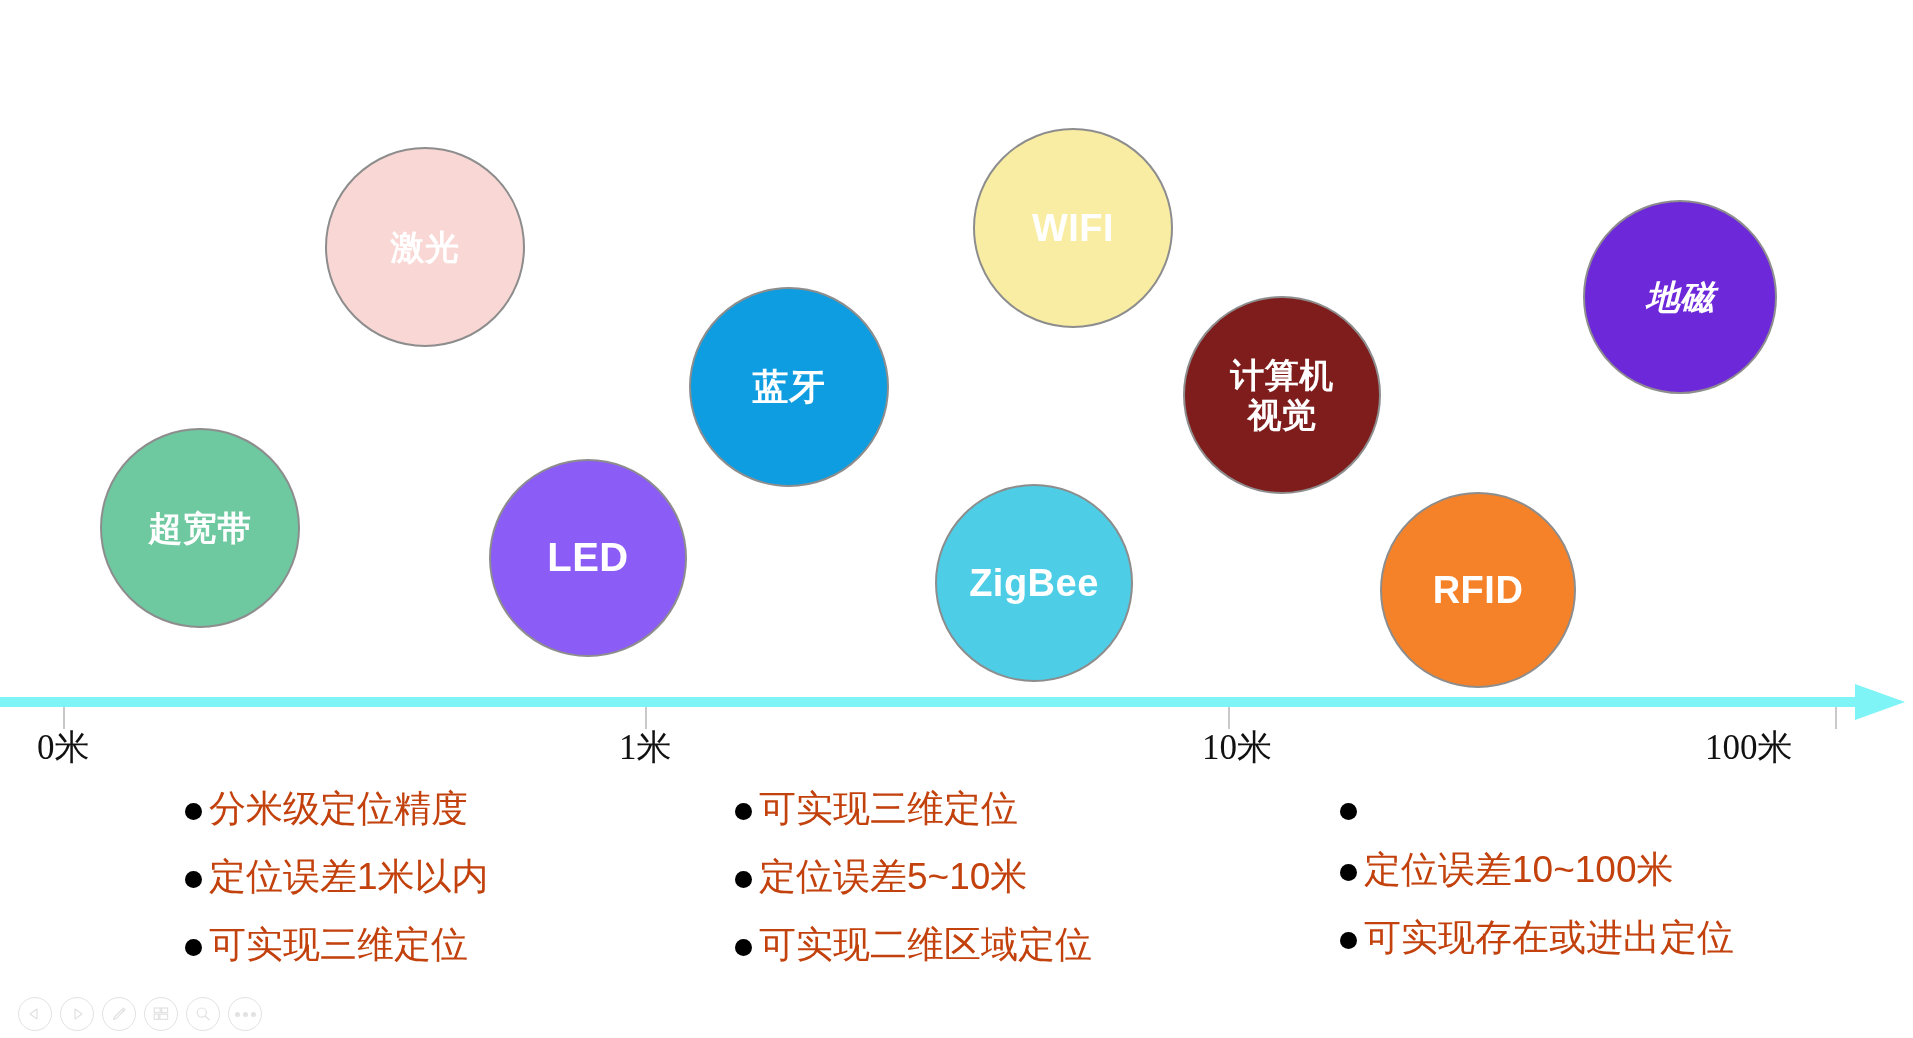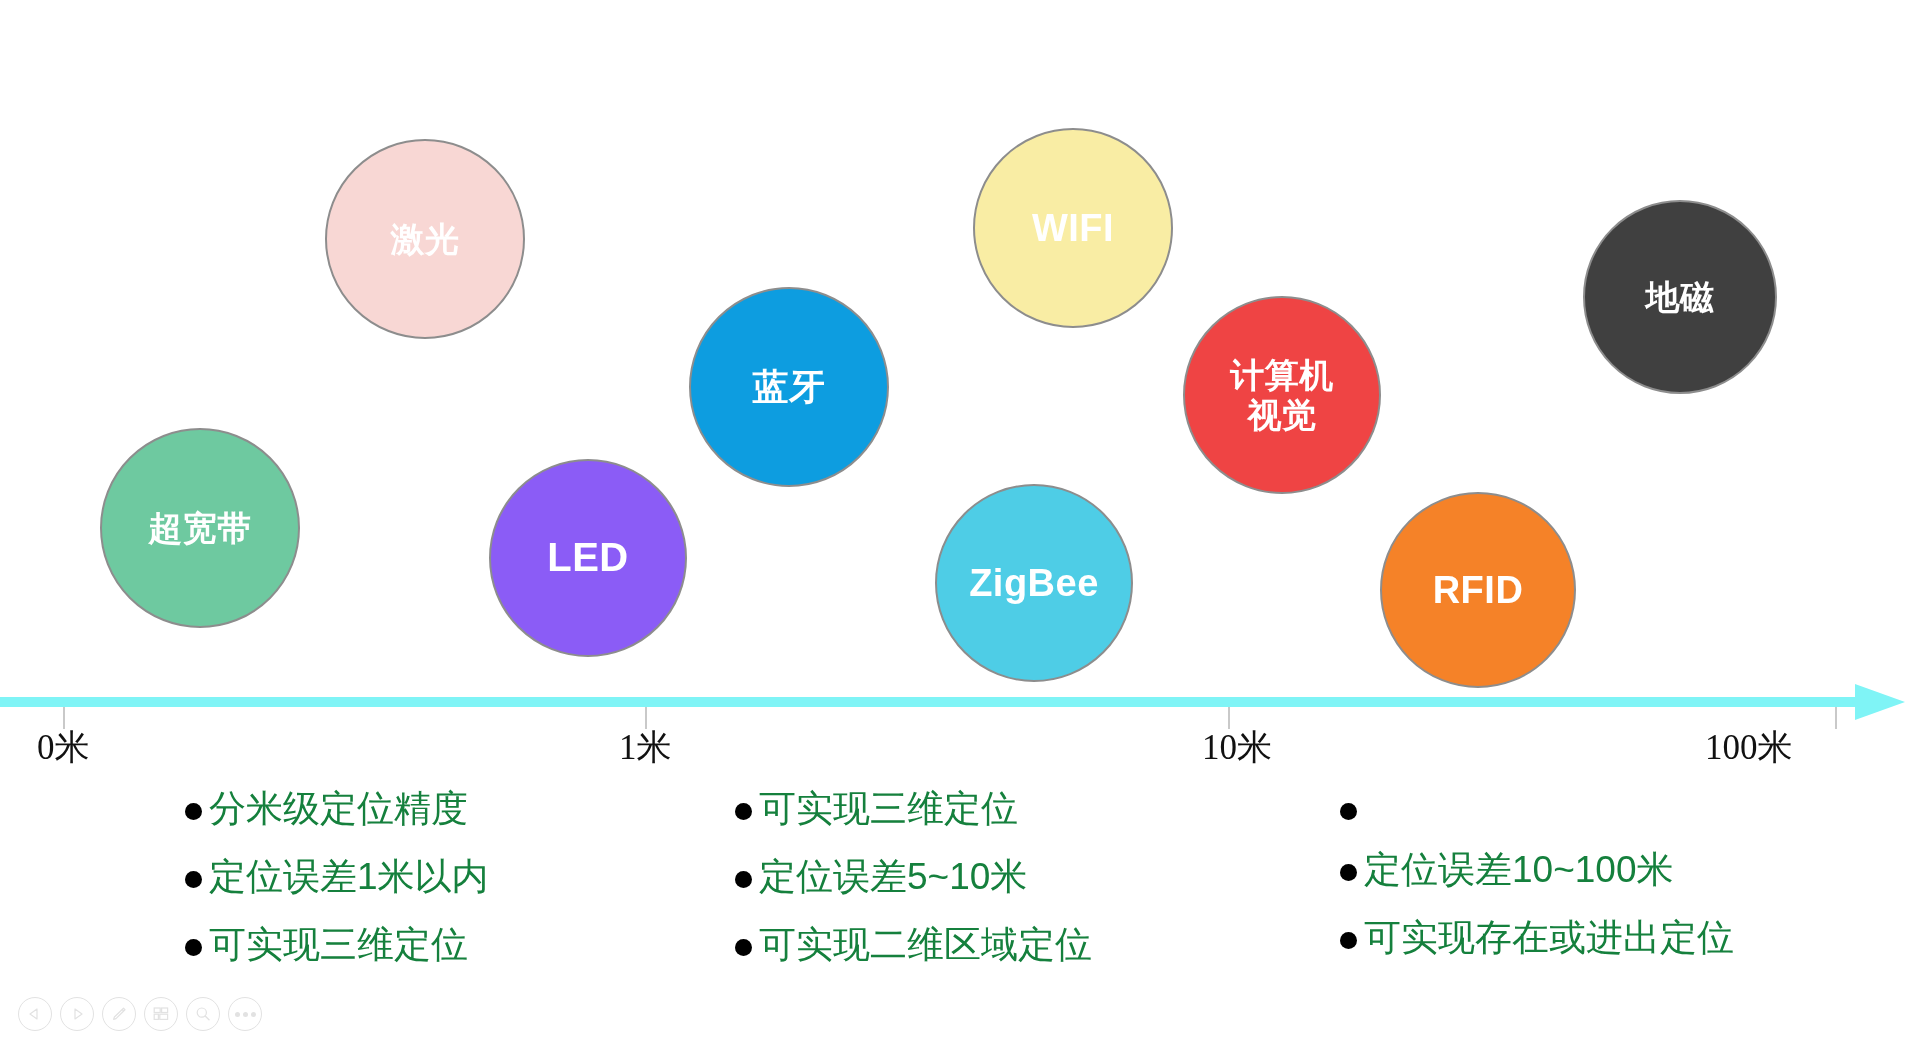--- a/index.html
+++ b/index.html
@@ -86,21 +86,21 @@
 
   
   .bullet-col {
     position: absolute;
     top: 790px;
   }
   .bullet-row {
     display: flex;
     align-items: flex-start;
     font-size: 37px;
-    color: #15803d;
+    color: #c2410c;
     line-height: 1.0;
     margin-bottom: 31px;
     white-space: nowrap;
   }
   .bullet-dot {
     flex: 0 0 auto;
     width: 17px;
     height: 17px;
     border-radius: 50%;
     background: #000000;
@@ -145,43 +145,43 @@
 </style>
 </head>
 <body>
 
 <div id="stage">
 
   <div id="bubbles">
       <div class="bubble" style="left: 100px; top: 428px; width: 200px; height: 200px; background: rgb(110, 201, 160); border-color: rgb(141, 141, 141); font-size: 34px;">
         <span class="blabel">超宽带</span>
       </div>
-      <div class="bubble" style="left: 325px; top: 139px; width: 200px; height: 200px; background: rgb(248, 215, 212); border-color: rgb(141, 141, 141); font-size: 34px;">
+      <div class="bubble" style="left: 325px; top: 147px; width: 200px; height: 200px; background: rgb(248, 215, 212); border-color: rgb(141, 141, 141); font-size: 34px;">
         <span class="blabel">激光</span>
       </div>
       <div class="bubble" style="left: 489px; top: 459px; width: 198px; height: 198px; background: #8b5cf6; border-color: rgb(141, 141, 141); font-size: 40px;">
         <span class="blabel">LED</span>
       </div>
       <div class="bubble" style="left: 689px; top: 287px; width: 200px; height: 200px; background: rgb(13, 157, 224); border-color: rgb(141, 141, 141); font-size: 36px;">
         <span class="blabel">蓝牙</span>
       </div>
       <div class="bubble" style="left: 935px; top: 484px; width: 198px; height: 198px; background: rgb(78, 205, 230); border-color: rgb(141, 141, 141); font-size: 38px;">
         <span class="blabel">ZigBee</span>
       </div>
       <div class="bubble" style="left: 973px; top: 128px; width: 200px; height: 200px; background: rgb(249, 237, 164); border-color: rgb(141, 141, 141); font-size: 38px;">
         <span class="blabel">WIFI</span>
       </div>
-      <div class="bubble" style="left: 1183px; top: 296px; width: 198px; height: 198px; background: #ef4444; border-color: rgb(141, 141, 141); font-size: 34px;">
+      <div class="bubble" style="left: 1183px; top: 296px; width: 198px; height: 198px; background: #7f1d1d; border-color: rgb(141, 141, 141); font-size: 34px;">
         <span class="blabel">计算机
 视觉</span>
       </div>
       <div class="bubble" style="left: 1380px; top: 492px; width: 196px; height: 196px; background: rgb(245, 130, 40); border-color: rgb(141, 141, 141); font-size: 38px;">
         <span class="blabel">RFID</span>
       </div>
-      <div class="bubble" style="left: 1583px; top: 200px; width: 194px; height: 194px; background: #404040; border-color: rgb(141, 141, 141); font-size: 34px;">
+      <div class="bubble" style="left: 1583px; top: 200px; width: 194px; height: 194px; background: #6d28d9; border-color: rgb(141, 141, 141); font-size: 34px; font-style: italic;">
         <span class="blabel">地磁</span>
       </div>
     </div>
 
   <div id="axis-wrap">
     <div class="axis-line"></div>
     <div class="axis-arrow"></div>
     <div id="ticks">
         <div class="tick" style="left: 63px;"></div>
         <div class="tick-label" style="left: 37px;">0米</div>

